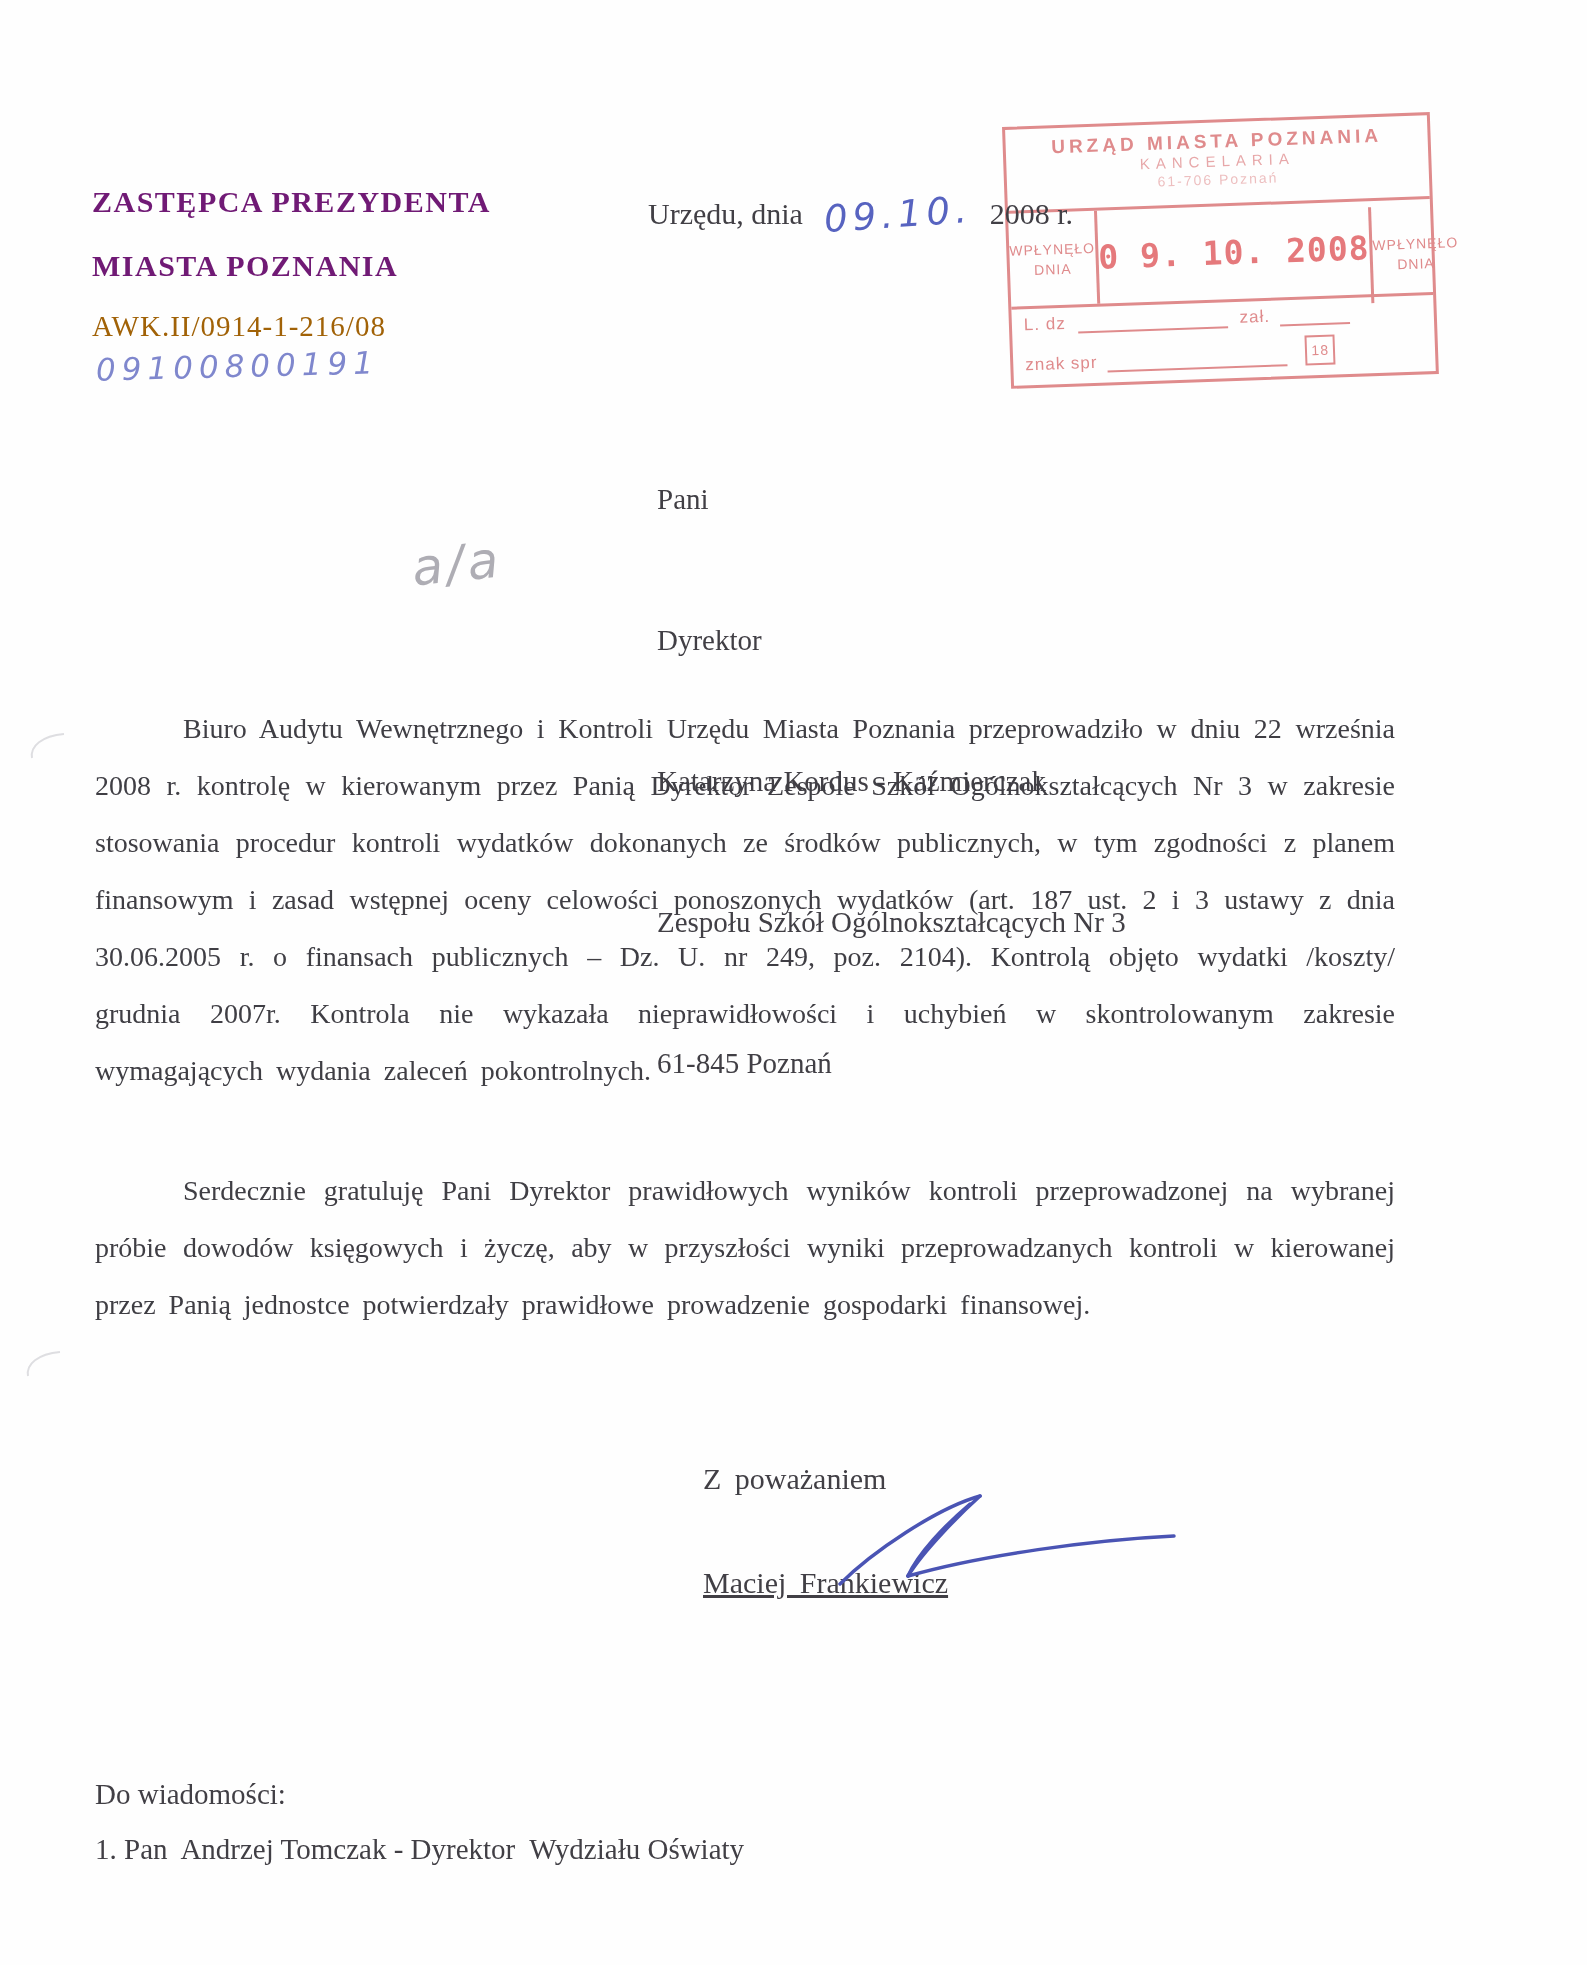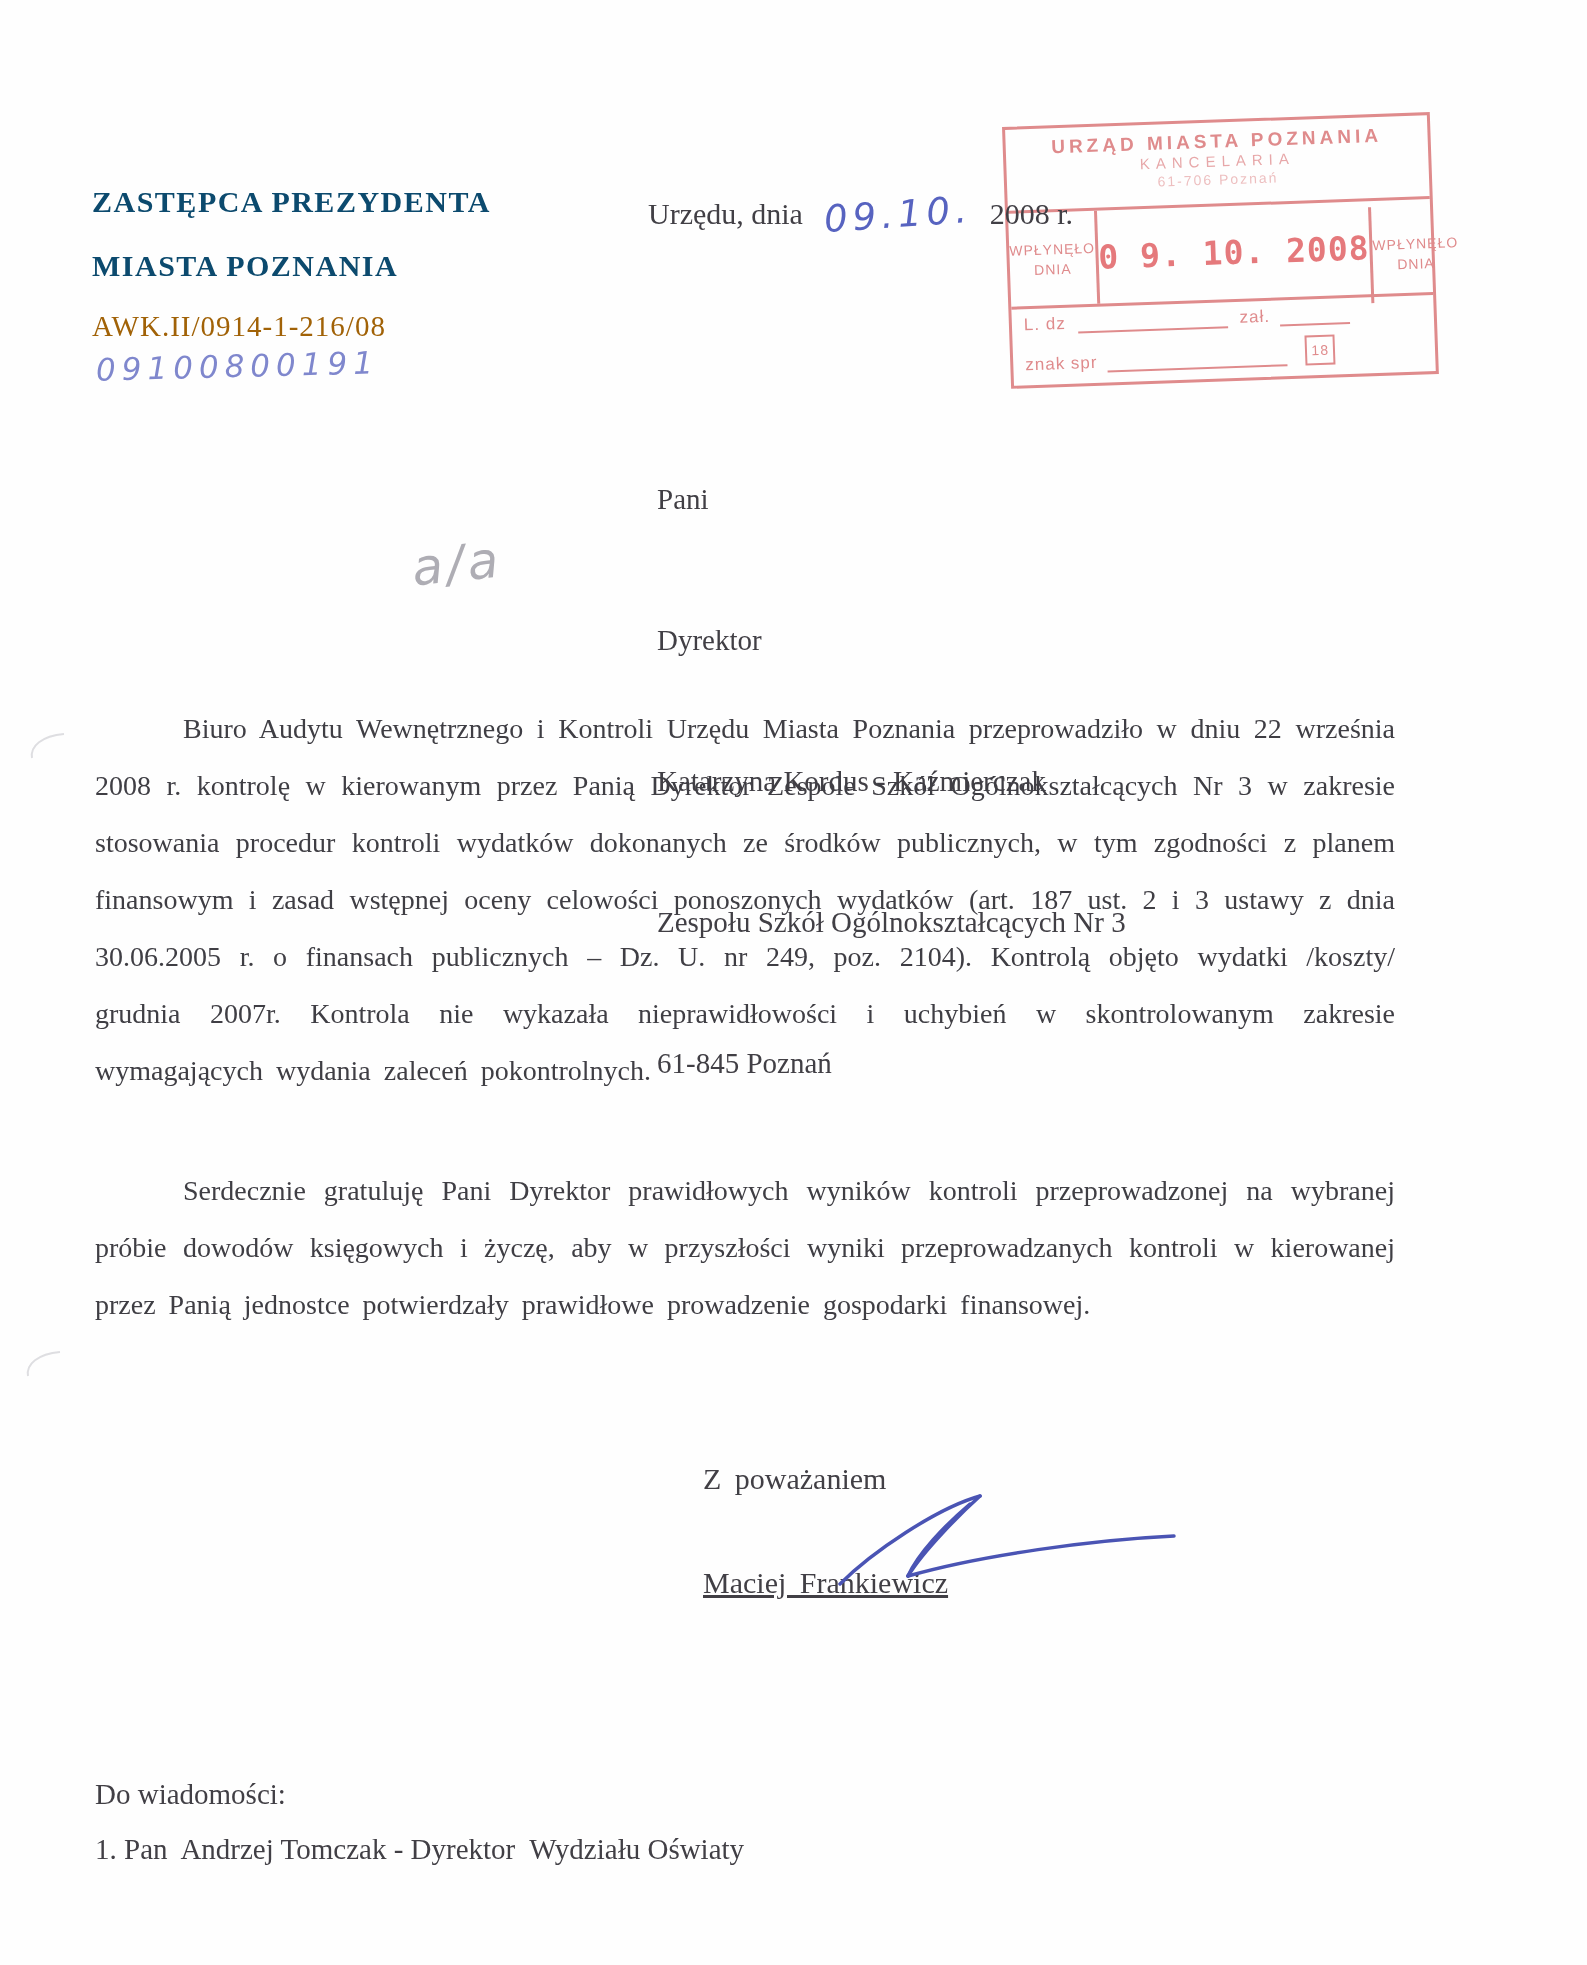--- a/index.html
+++ b/index.html
@@ -8,21 +8,21 @@
     width:1587px;height:1965px;
     margin:0 auto;
     background:#fefefe;
     font-family:"Liberation Serif",serif;
     color:#413f45;
     overflow:hidden;
   }
   .abs{position:absolute;}
 
   
-  .sender-bold{font-weight:700;font-size:30px;letter-spacing:1.5px;color:#0c4a6e;}
+  .sender-bold{font-weight:700;font-size:30px;letter-spacing:1.5px;color:#701a75;}
   .sender-ref{font-size:29px;letter-spacing:1px;color:#a16207;}
   .hw-number{
     font-family:"DejaVu Sans",sans-serif;font-style:italic;
     font-size:31px;color:#6a73c5;letter-spacing:6px;
     transform:rotate(-1.5deg);opacity:.85;
   }
 
   
   .dateline{font-size:30px;z-index:6;white-space:nowrap;}
   .hw-date{

